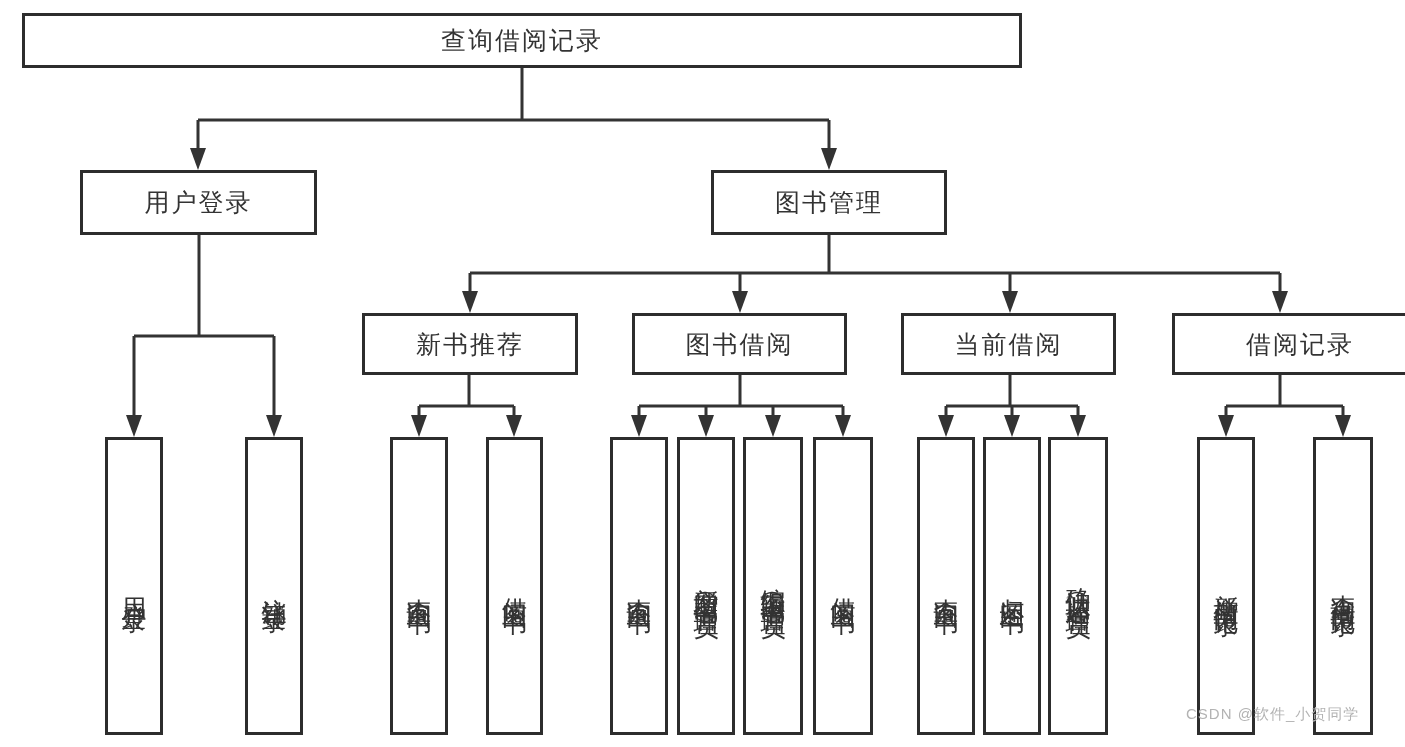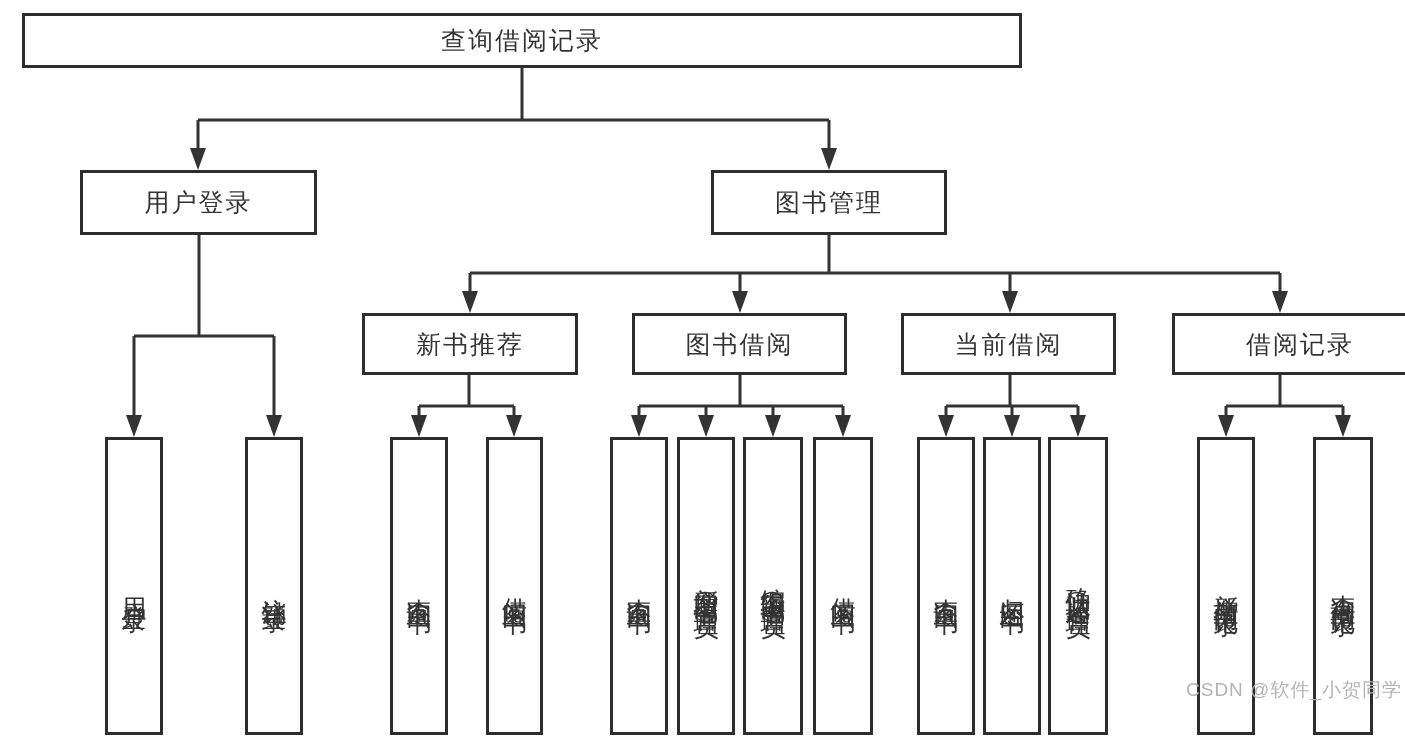--- a/index.html
+++ b/index.html
@@ -31,24 +31,24 @@
   }
   .box.h { letter-spacing: 2px; white-space: nowrap; }
   .box.v {
     writing-mode: vertical-rl;
     text-orientation: mixed;
     letter-spacing: 4px;
   }
   .watermark {
     position: absolute;
     left: 1186px;
-    top: 677px;
+    top: 705px;
     width: 215px;
     color: #b3b3b3;
-    font-size: 19px;
+    font-size: 15px;
     letter-spacing: 1px;
     white-space: nowrap;
     z-index: 5;
   }
 </style>
 </head>
 <body>
 
 <div class="stage">
 

